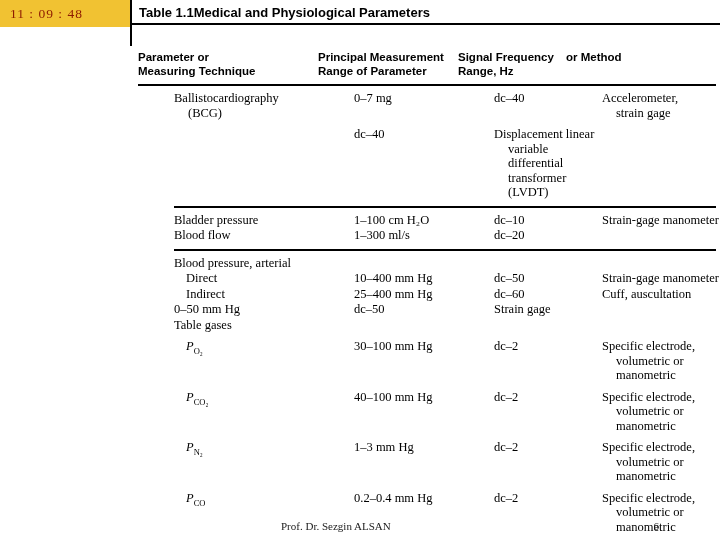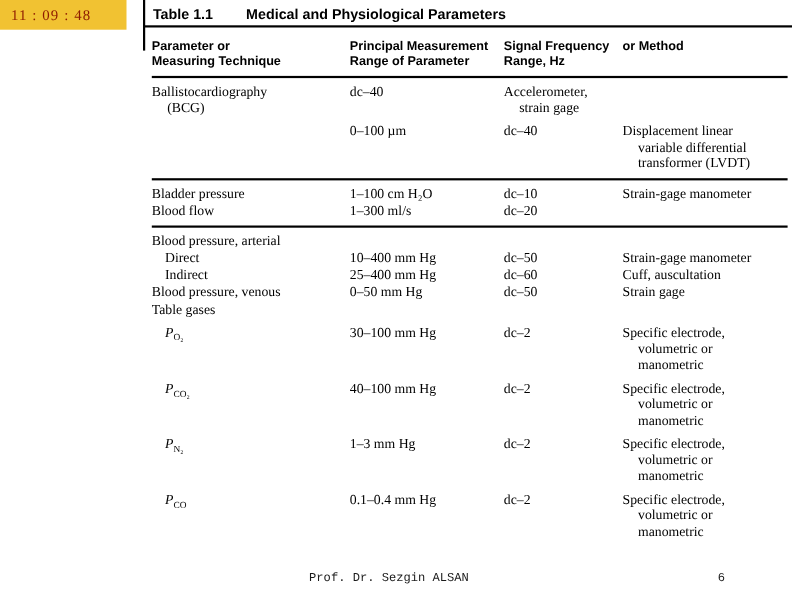--- a/index.html
+++ b/index.html
@@ -3,60 +3,60 @@
 <meta charset="utf-8">
 <style>
   * { margin:0; padding:0; box-sizing:border-box; }
   html,body { background:#ffffff; }
   body {
     width:720px; height:540px; position:relative; overflow:hidden;
     font-family:"Liberation Serif", serif; color:#000;
   }
   
   .clock {
-    position:absolute; left:0; top:0; width:115px; height:27px;
+    position:absolute; left:0; top:0; width:132px; height:27px;
     background:var(--clock-bg,#F1C232);
     display:flex; align-items:center; padding-left:10px;
   }
   .clock span {
     font-family:"Liberation Serif", serif; font-size:13.5px;
     color:var(--clock-text,#8E1B00); letter-spacing:1px;
   }
   
   .vline { position:absolute; left:130px; top:0; width:2px; height:46px; background:#000; }
   .title {
     position:absolute; left:139px; top:5px;
     font-family:"Liberation Sans", sans-serif; font-weight:bold; font-size:13px;
     white-space:nowrap;
   }
-  .title .gap { margin-right:30px; }
+  .title .gap { }
   .title-rule { position:absolute; left:131px; top:23px; width:589px; height:2px; background:#000; }
   
   .table-area { position:absolute; left:138px; top:26px; width:578px; --cols:180px 140px 108px 150px; }
   .thead {
     display:grid; grid-template-columns:var(--cols);
     font-family:"Liberation Sans", sans-serif; font-weight:bold;
     font-size:11.5px; line-height:14px;
-    padding:9px 0 6px 0; border-bottom:2px solid #000;
+    padding:24px 0 6px 0; border-bottom:2px solid #000;
   }
-  .group { padding:4px 0 6px 0; }
+  .group { padding:4px 0 6px 0;margin-left:36px; }
   .group + .group { border-top:2px solid #000; }
   .row { display:grid; grid-template-columns:var(--cols); margin-top:1px; }
   .row.spacer { margin-top:7px; }
   .cell {
     font-size:12.5px; line-height:14.5px; white-space:pre-line;
     padding-left:14px; text-indent:-14px; padding-right:6px;
   }
   .cell.indent { padding-left:26px; }
   .cell i { font-style:italic; }
   .cell sub { font-size:8.5px; line-height:0; }
   
   .footer {
     position:absolute; left:0; bottom:4px; width:667px; height:16px;
-    font-family:Liberation Mono, monospace; font-size:11px; color:#1a1a1a;
+    font-family:Liberation Serif, serif; font-size:11px; color:#1a1a1a;
   }
   .footer .author { position:absolute; left:281px; }
   .footer .course { position:absolute; left:479px; }
   .footer .page   { position:absolute; right:8px; }
 </style>
 </head>
 <body>
 
 <div class="clock">
   <span>11 : 09 : 48</span>
@@ -85,27 +85,27 @@
     </div>
     <div class="hcell">
       <div>or Method</div>
     </div>
   </div>
   <div id="tbody">
       <div class="group">
         <div class="row">
           <div class="cell c-param">Ballistocardiography
 (BCG)</div>
+          <div class="cell c-range">0–7 mg</div>
           <div class="cell c-freq">dc–40</div>
           <div class="cell c-sensor">Accelerometer,
 strain gage</div>
         </div>
         <div class="row spacer">
           <div class="cell c-param"></div>
-          <div class="cell c-range">0–100 µm</div>
           <div class="cell c-freq">dc–40</div>
           <div class="cell c-sensor">Displacement linear
 variable differential
 transformer (LVDT)</div>
         </div>
       </div>
       <div class="group">
         <div class="row">
           <div class="cell c-param">Bladder pressure</div>
           <div class="cell c-range">1–100 cm H₂O</div>
@@ -131,21 +131,20 @@
           <div class="cell c-freq">dc–50</div>
           <div class="cell c-sensor">Strain-gage manometer</div>
         </div>
         <div class="row">
           <div class="cell c-param indent">Indirect</div>
           <div class="cell c-range">25–400 mm Hg</div>
           <div class="cell c-freq">dc–60</div>
           <div class="cell c-sensor">Cuff, auscultation</div>
         </div>
         <div class="row">
-          <div class="cell c-param">Blood pressure, venous</div>
           <div class="cell c-range">0–50 mm Hg</div>
           <div class="cell c-freq">dc–50</div>
           <div class="cell c-sensor">Strain gage</div>
         </div>
         <div class="row">
           <div class="cell c-param">Table gases</div>
           <div class="cell c-range"></div>
           <div class="cell c-freq"></div>
           <div class="cell c-sensor"></div>
         </div>
@@ -168,21 +167,21 @@
         <div class="row spacer">
           <div class="cell c-param indent"><i>P</i><sub>N₂</sub></div>
           <div class="cell c-range">1–3 mm Hg</div>
           <div class="cell c-freq">dc–2</div>
           <div class="cell c-sensor">Specific electrode,
 volumetric or
 manometric</div>
         </div>
         <div class="row spacer">
           <div class="cell c-param indent"><i>P</i><sub>CO</sub></div>
-          <div class="cell c-range">0.1–0.4 mm Hg</div>
+          <div class="cell c-range">0.2–0.4 mm Hg</div>
           <div class="cell c-freq">dc–2</div>
           <div class="cell c-sensor">Specific electrode,
 volumetric or
 manometric</div>
         </div>
       </div>
     </div>
 </div>
 
 <div class="footer">

